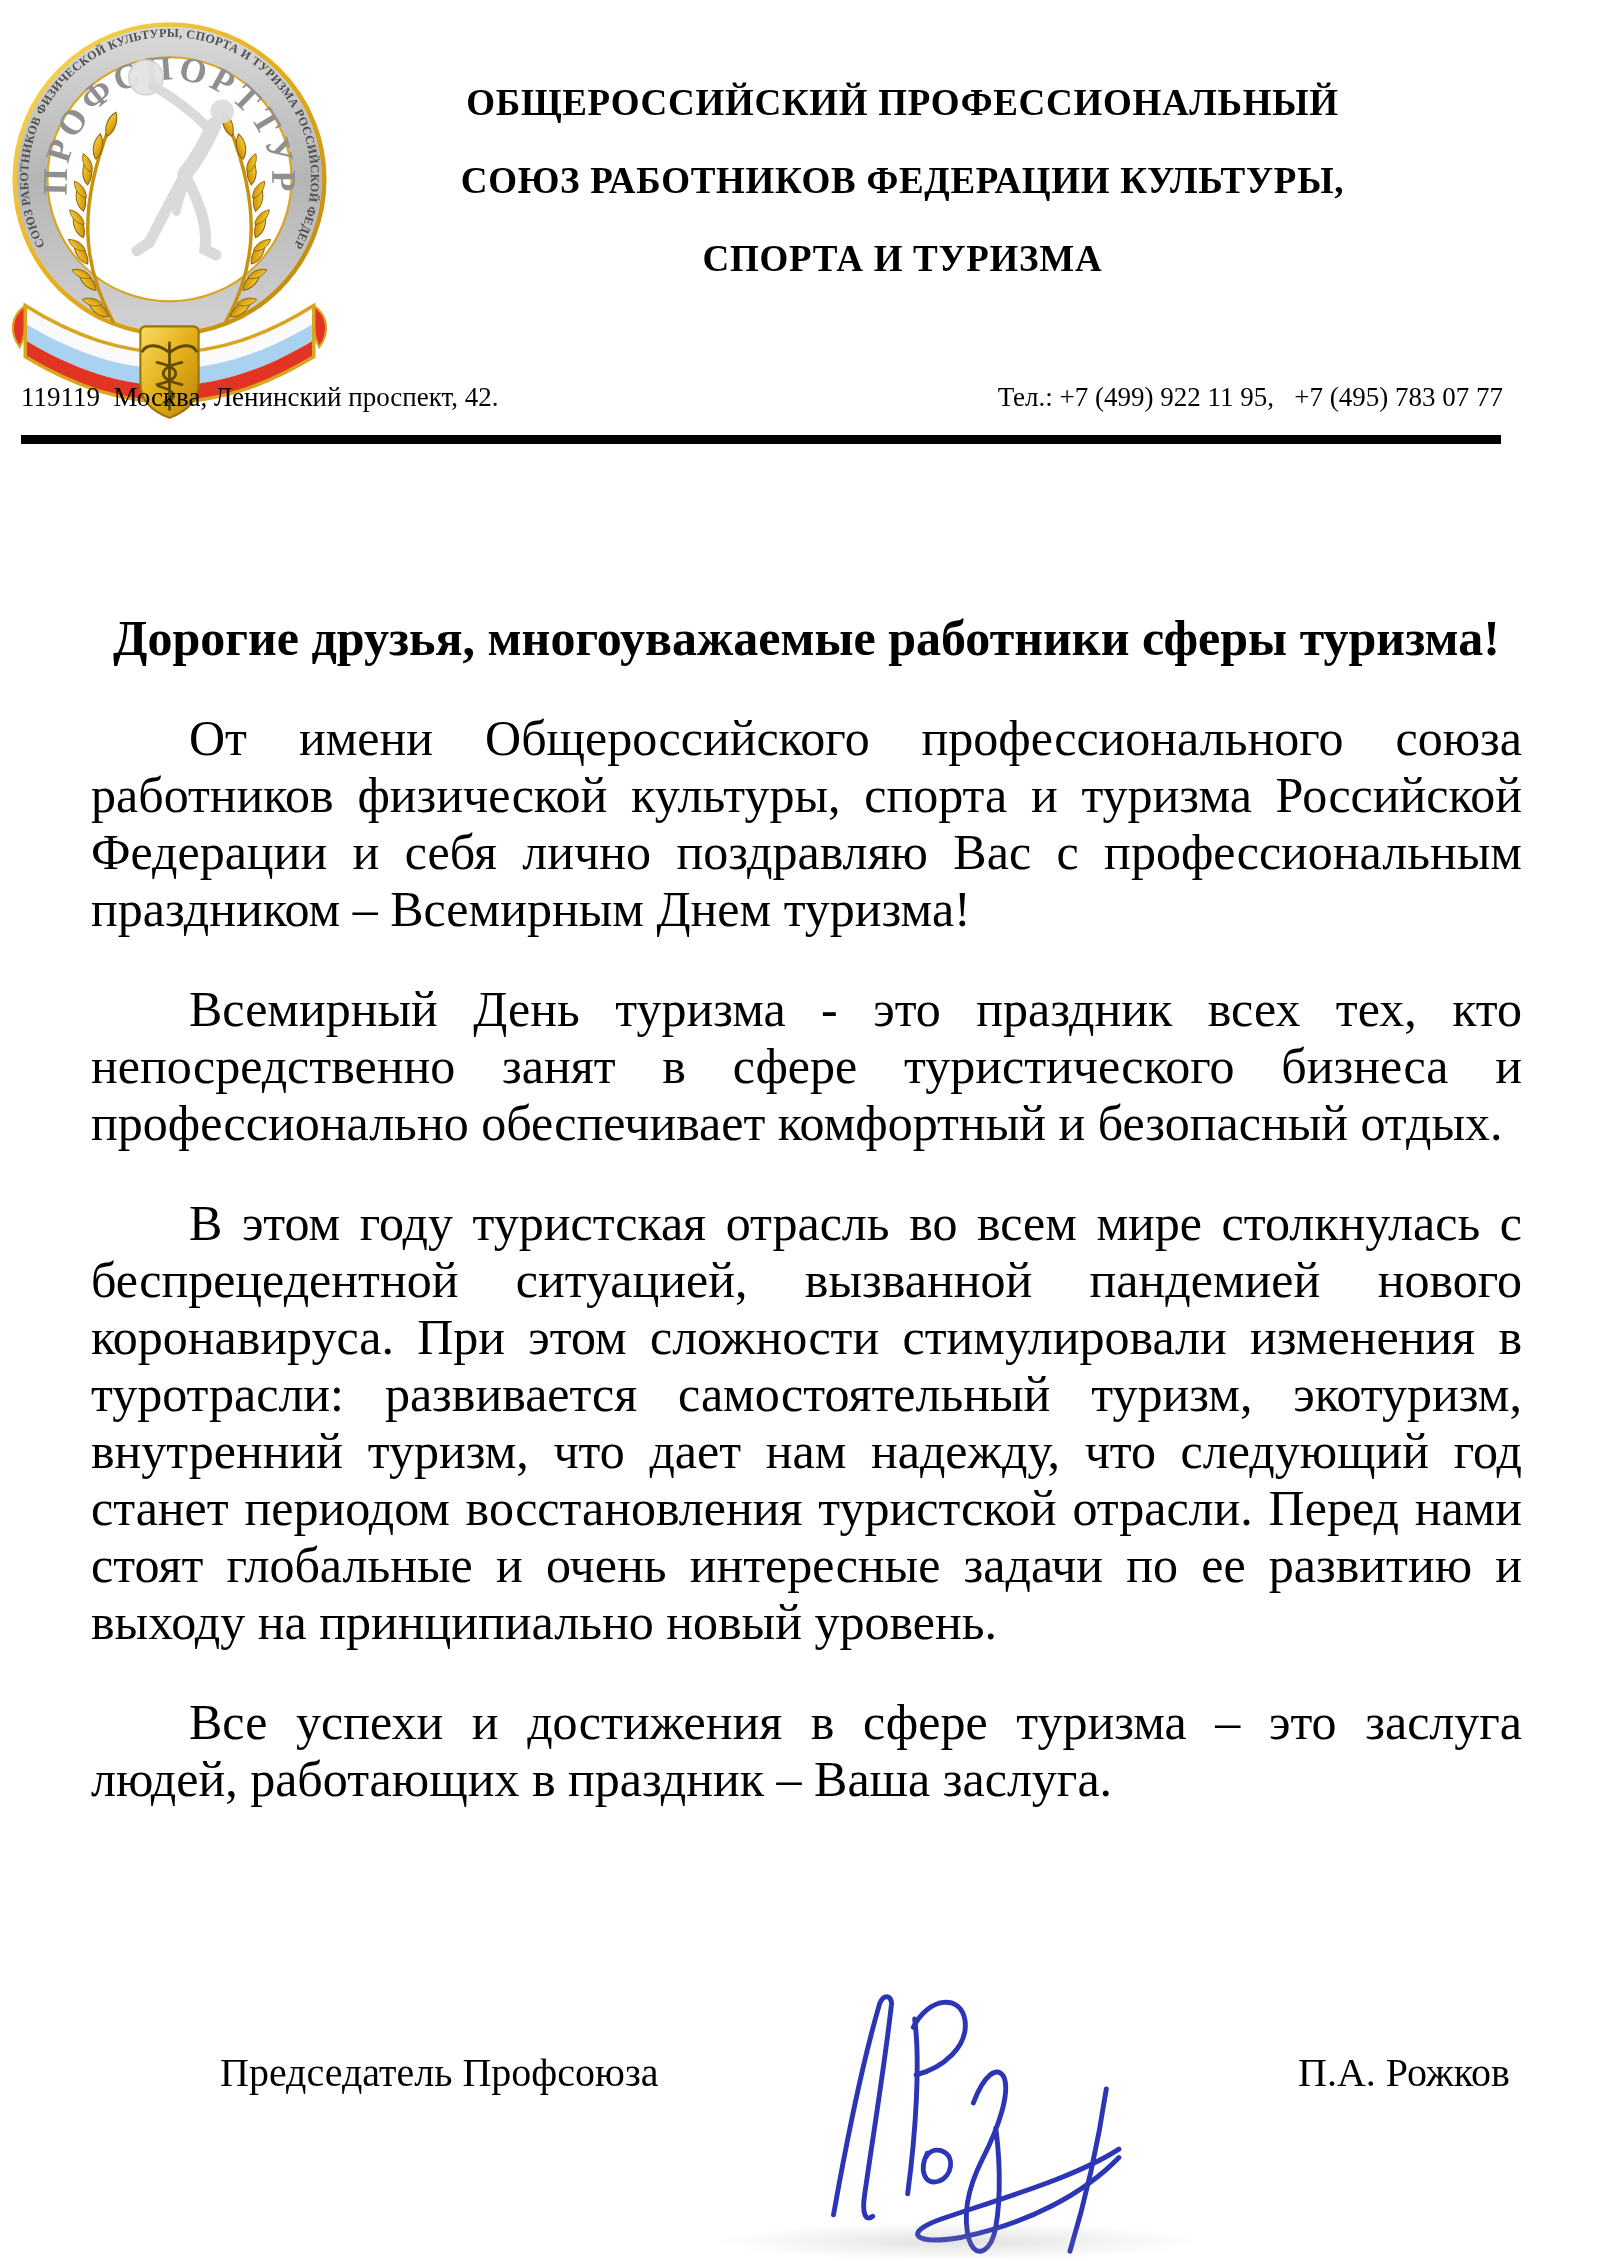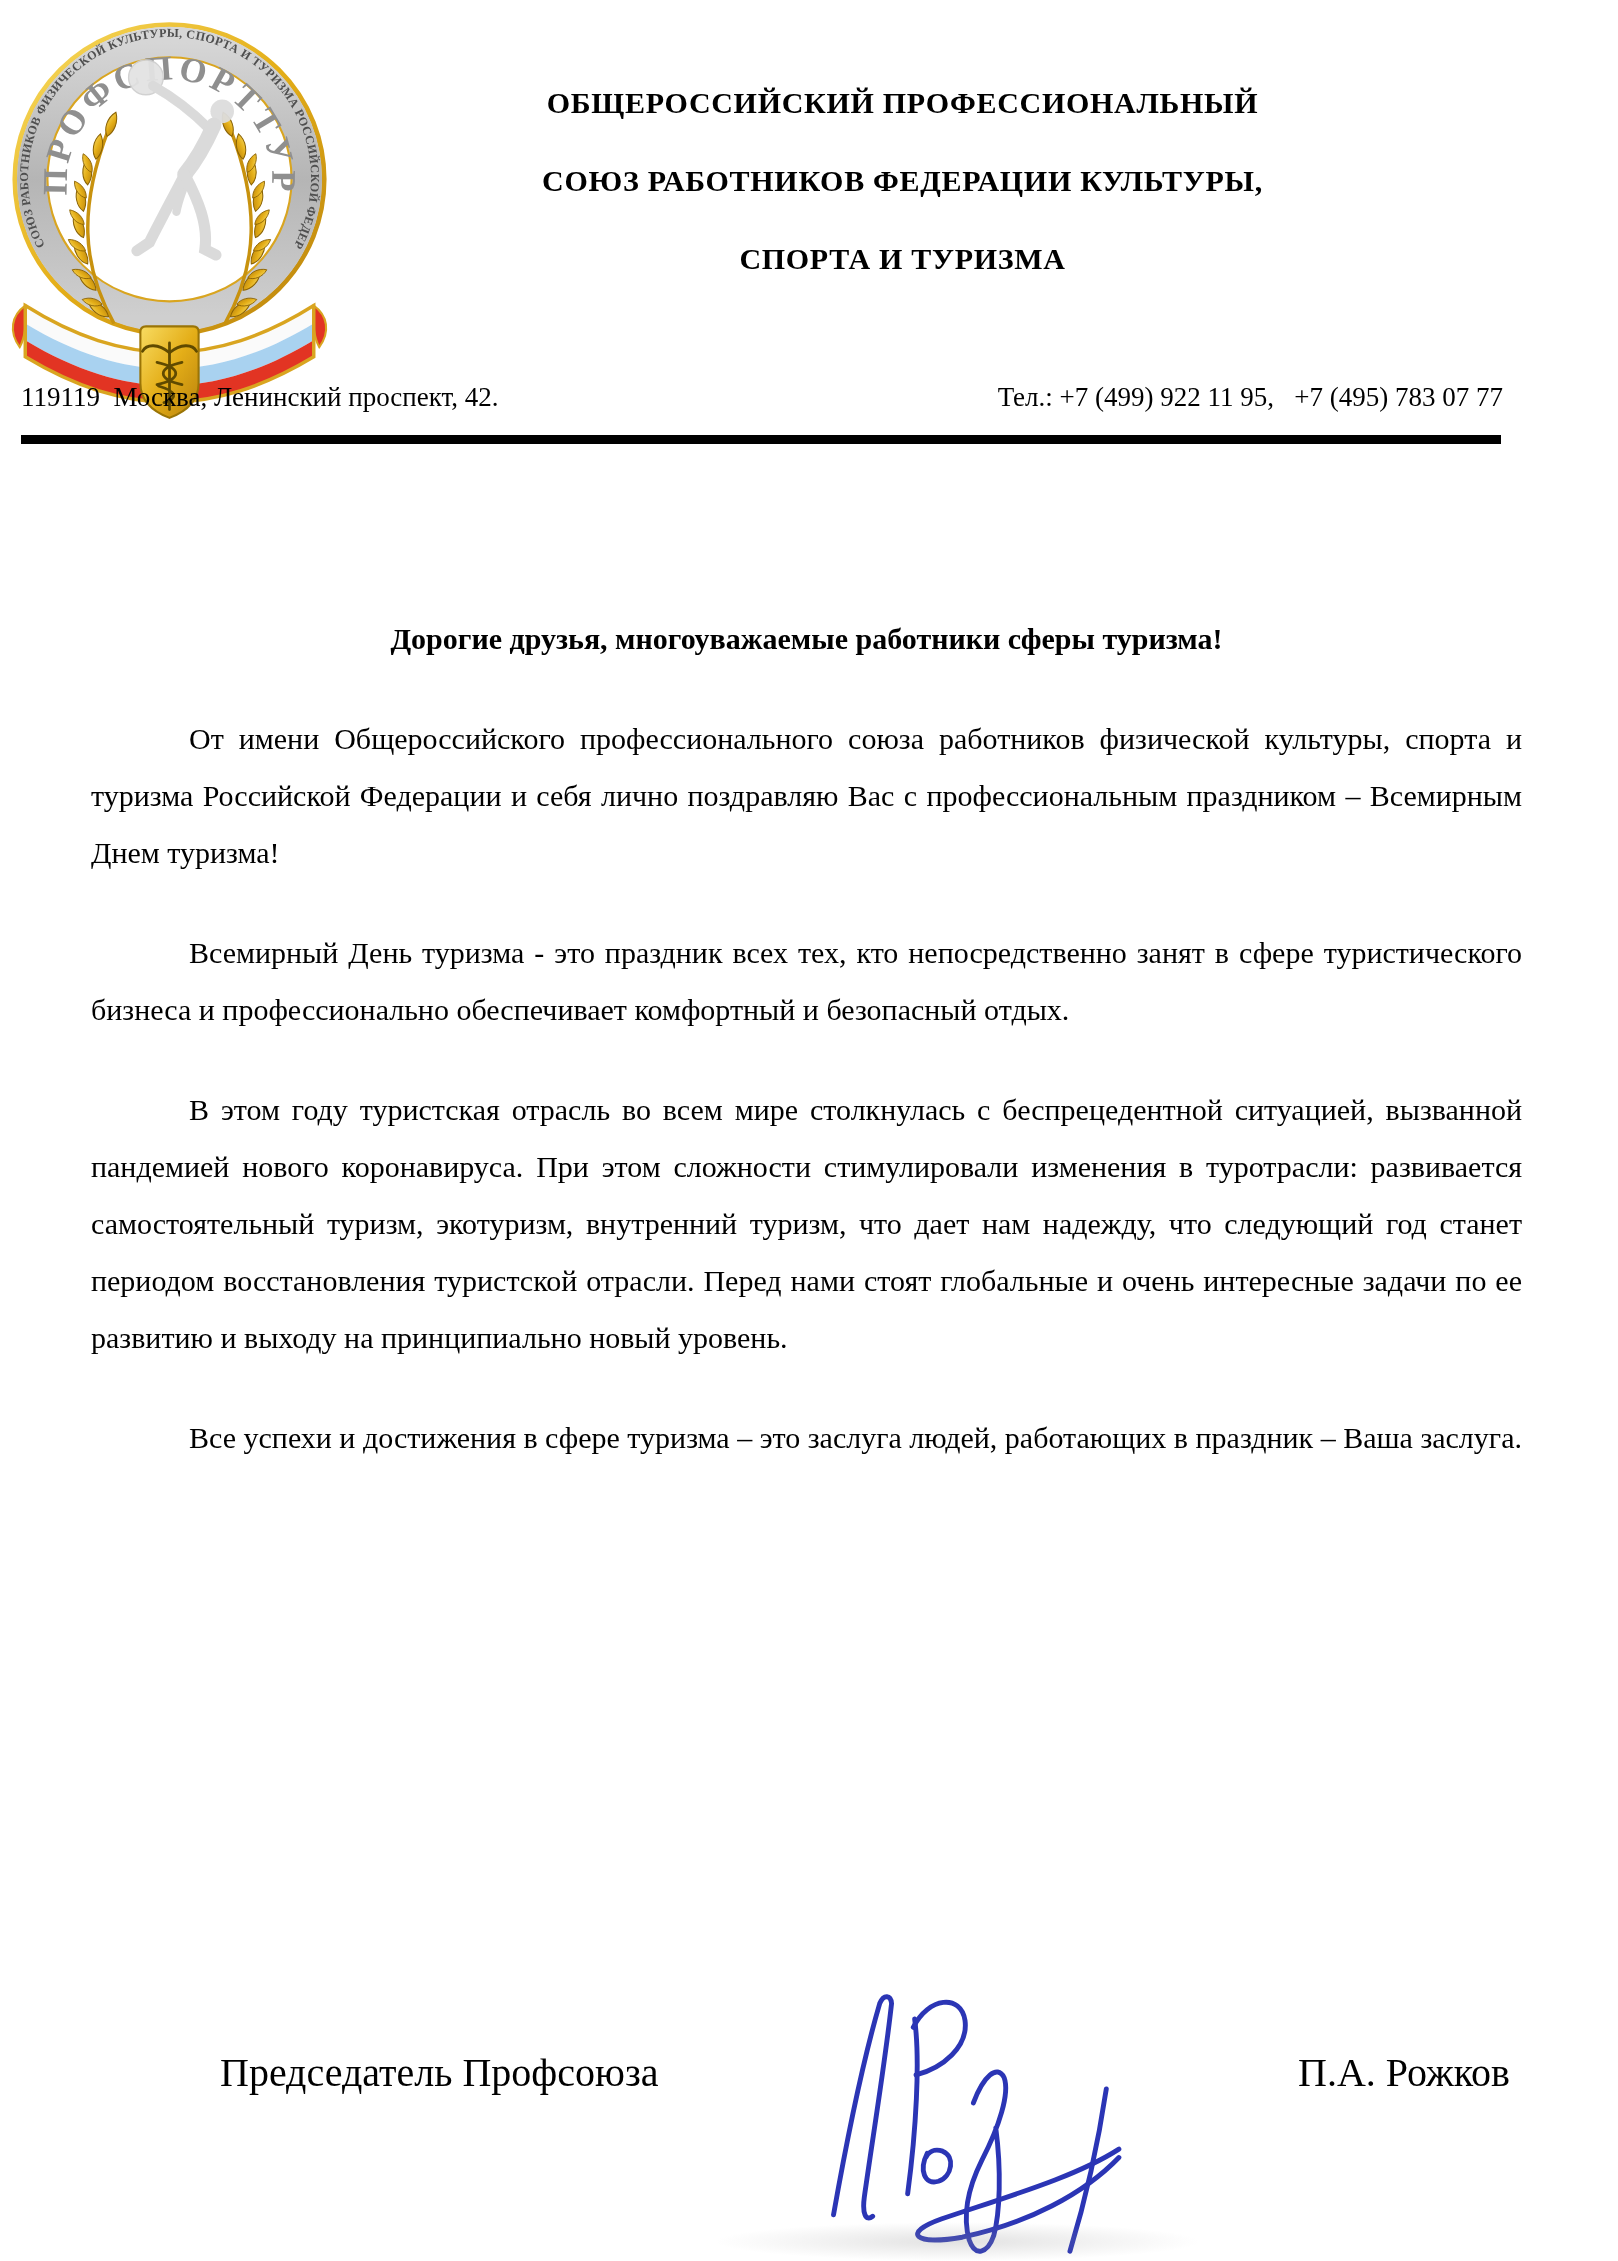--- a/index.html
+++ b/index.html
@@ -4,33 +4,33 @@
 <style>
   html,body{margin:0;padding:0;background:#ffffff;}
   .page{
     position:relative;width:1619px;height:2261px;background:#ffffff;
     overflow:hidden;font-family:"Liberation Serif",serif;color:#000;
   }
   
   .logo{position:absolute;left:9.8px;top:4.2px;width:319px;height:420px;}
   .title{
     position:absolute;left:294px;top:64px;width:1217px;
-    text-align:center;font-weight:bold;font-size:30px;line-height:78px;
+    text-align:center;font-weight:bold;font-size:37px;line-height:78px;
     letter-spacing:0.7px;white-space:nowrap;
   }
   .addr-row{
     position:absolute;left:21px;top:382px;width:1482px;
     display:flex;justify-content:space-between;align-items:baseline;
     font-size:27px;white-space:pre;
   }
   .rule{position:absolute;left:21px;top:435px;width:1480px;height:9px;background:#000;}
   
   .body{
     position:absolute;left:91px;top:610px;width:1431px;
-    font-size:30px;line-height:57px;text-align:justify;
+    font-size:50px;line-height:57px;text-align:justify;
   }
   .body p{margin:0 0 43px 0;text-indent:98px;}
   .body .greeting{text-align:center;font-weight:bold;text-indent:0;}
   
   .sig-row{
     position:absolute;left:220px;top:2049px;width:1290px;
     display:flex;justify-content:space-between;align-items:flex-start;
     font-weight:normal;font-size:40px;
   }
   .autograph{position:absolute;left:790px;top:1977px;width:378px;height:284px;}

